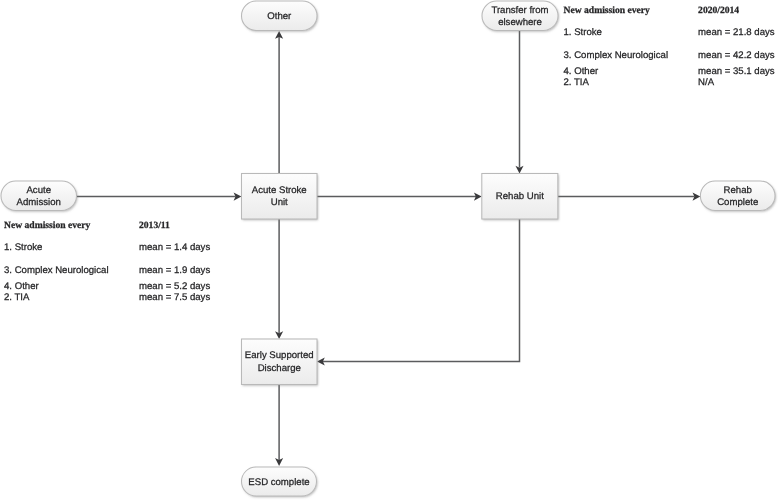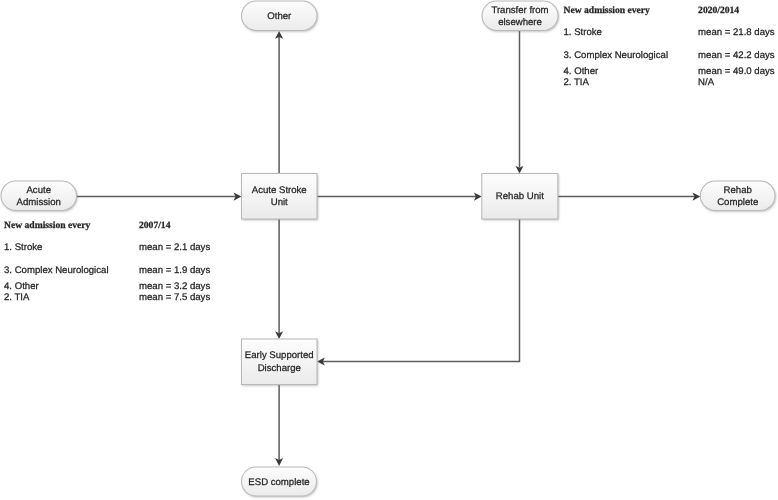--- a/index.html
+++ b/index.html
@@ -214,38 +214,38 @@
 
   <div class="ann ann-left">
     <div class="ann-col ann-col-label">
       <div class="ann-head">New admission every</div>
       <div>1. Stroke</div>
       <div>2. TIA</div>
       <div>3. Complex Neurological</div>
       <div>4. Other</div>
     </div>
     <div class="ann-col ann-col-value">
-      <div class="ann-head">2007/14</div>
-      <div>mean = 2.1 days</div>
+      <div class="ann-head">2013/11</div>
+      <div>mean = 1.4 days</div>
       <div>mean = 7.5 days</div>
       <div>mean = 1.9 days</div>
-      <div>mean = 3.2 days</div>
+      <div>mean = 5.2 days</div>
     </div>
   </div>
 
   <div class="ann ann-right">
     <div class="ann-col ann-col-label">
       <div class="ann-head">New admission every</div>
       <div>1. Stroke</div>
       <div>2. TIA</div>
       <div>3. Complex Neurological</div>
       <div>4. Other</div>
     </div>
     <div class="ann-col ann-col-value">
       <div class="ann-head">2020/2014</div>
       <div>mean = 21.8 days</div>
       <div>N/A</div>
       <div>mean = 42.2 days</div>
-      <div>mean = 49.0 days</div>
+      <div>mean = 35.1 days</div>
     </div>
   </div>
 
 </div>
 
 </body></html>

